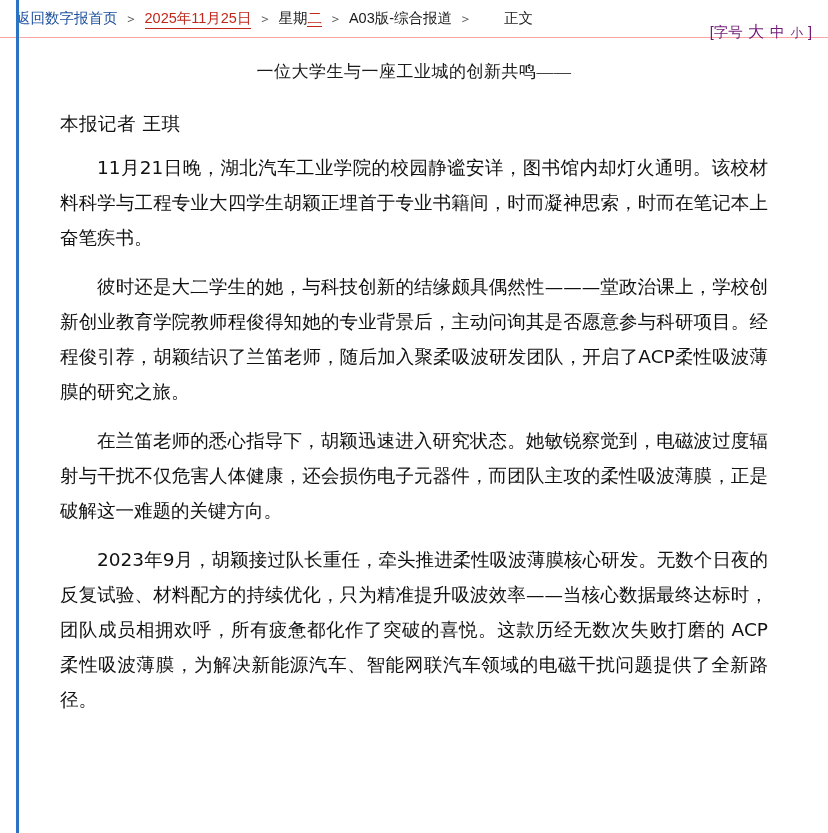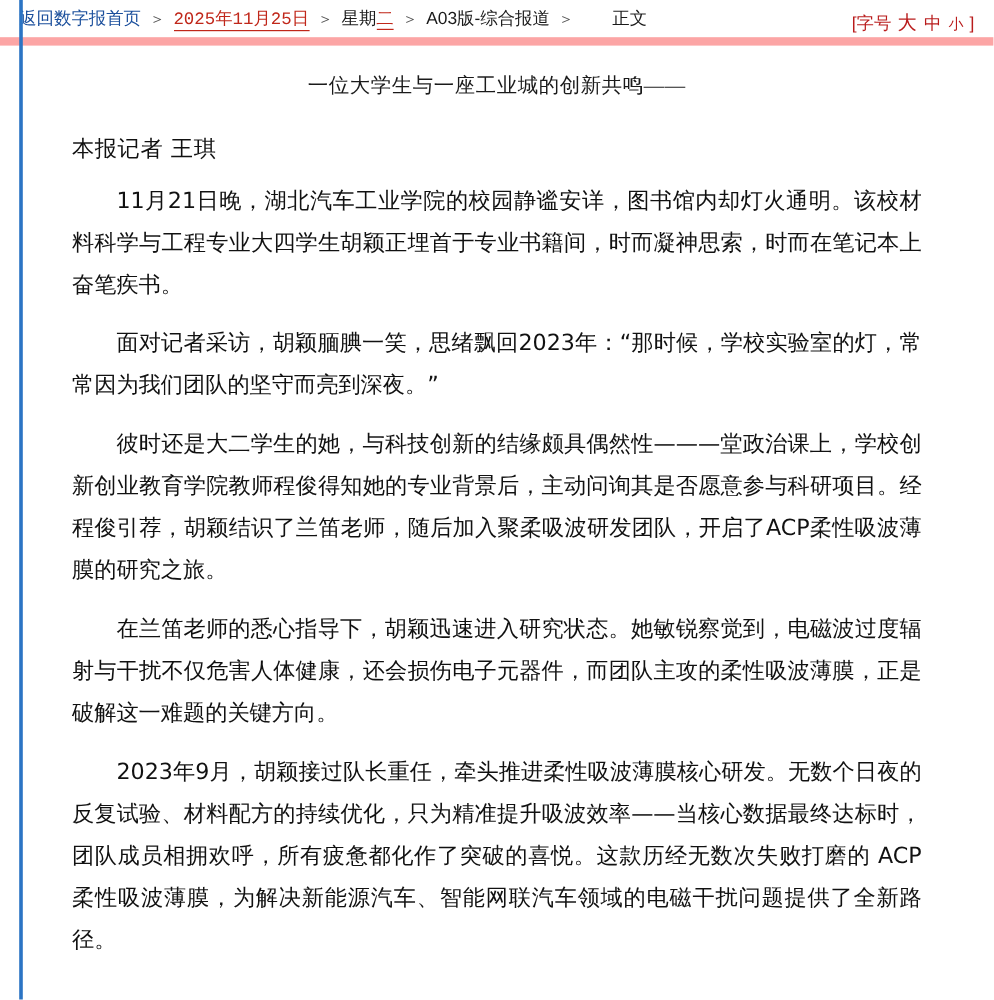--- a/index.html
+++ b/index.html
@@ -17,21 +17,21 @@
   .page {
     position: relative;
     width: 828px;
     height: 833px;
     box-sizing: border-box;
   }
   
   .topbar {
     position: relative;
     height: 38px;
-    border-bottom: 7px solid #fca5a5;
+    border-bottom: 1px solid #fca5a5;
     display: flex;
     align-items: center;
     padding: 0 14px 0 16px;
     font-size: 14.5px;
     box-sizing: border-box;
   }
   .crumbs {
     display: flex;
     align-items: center;
     gap: 7px;
@@ -43,43 +43,42 @@
     cursor: pointer;
   }
   .crumb-sep {
     color: #555;
     font-size: 13px;
   }
   .crumb-date {
     color: #c0271a;
     border-bottom: 1px solid #c0271a;
     cursor: pointer;
-    font-family: Liberation Mono, monospace;
   }
   .crumb-week {
     color: #1a1a1a;
   }
   .crumb-week .wk {
     color: #c0271a;
     border-bottom: 1px solid #c0271a;
   }
   .crumb-edition {
     color: #1a1a1a;
     cursor: pointer;
   }
   .crumb-current {
     color: #1a1a1a;
     margin-left: 25px;
   }
   .fontsize {
     position: absolute;
     right: 16px;
-    top: 9px;
+    top: 22px;
     font-size: 14.5px;
-    color: #b91c1c;
+    color: #701a75;
     white-space: nowrap;
   }
   .fontsize .fs-btn {
     cursor: pointer;
     padding: 0 1px;
   }
   .fs-large { font-size: 16px; }
   .fs-mid { font-size: 14.5px; }
   .fs-small { font-size: 12.5px; }
 
@@ -159,20 +158,19 @@
     </div>
   </div>
 
   <div class="article">
     <div class="shoulder">一位大学生与一座工业城的创新共鸣——</div>
 
     <div class="body-wrap">
       <div class="left-rule"></div>
       <div class="byline">本报记者 王琪</div>
       <p class="para">11月21日晚，湖北汽车工业学院的校园静谧安详，图书馆内却灯火通明。该校材料科学与工程专业大四学生胡颖正埋首于专业书籍间，时而凝神思索，时而在笔记本上奋笔疾书。</p>
-      <p class="para">面对记者采访，胡颖腼腆一笑，思绪飘回2023年：“那时候，学校实验室的灯，常常因为我们团队的坚守而亮到深夜。”</p>
       <p class="para">彼时还是大二学生的她，与科技创新的结缘颇具偶然性———堂政治课上，学校创新创业教育学院教师程俊得知她的专业背景后，主动问询其是否愿意参与科研项目。经程俊引荐，胡颖结识了兰笛老师，随后加入聚柔吸波研发团队，开启了ACP柔性吸波薄膜的研究之旅。</p>
       <p class="para">在兰笛老师的悉心指导下，胡颖迅速进入研究状态。她敏锐察觉到，电磁波过度辐射与干扰不仅危害人体健康，还会损伤电子元器件，而团队主攻的柔性吸波薄膜，正是破解这一难题的关键方向。</p>
       <p class="para">2023年9月，胡颖接过队长重任，牵头推进柔性吸波薄膜核心研发。无数个日夜的反复试验、材料配方的持续优化，只为精准提升吸波效率——当核心数据最终达标时，团队成员相拥欢呼，所有疲惫都化作了突破的喜悦。这款历经无数次失败打磨的 ACP柔性吸波薄膜，为解决新能源汽车、智能网联汽车领域的电磁干扰问题提供了全新路径。</p>
     </div>
   </div>
 
 </div>
 
 </body></html>

